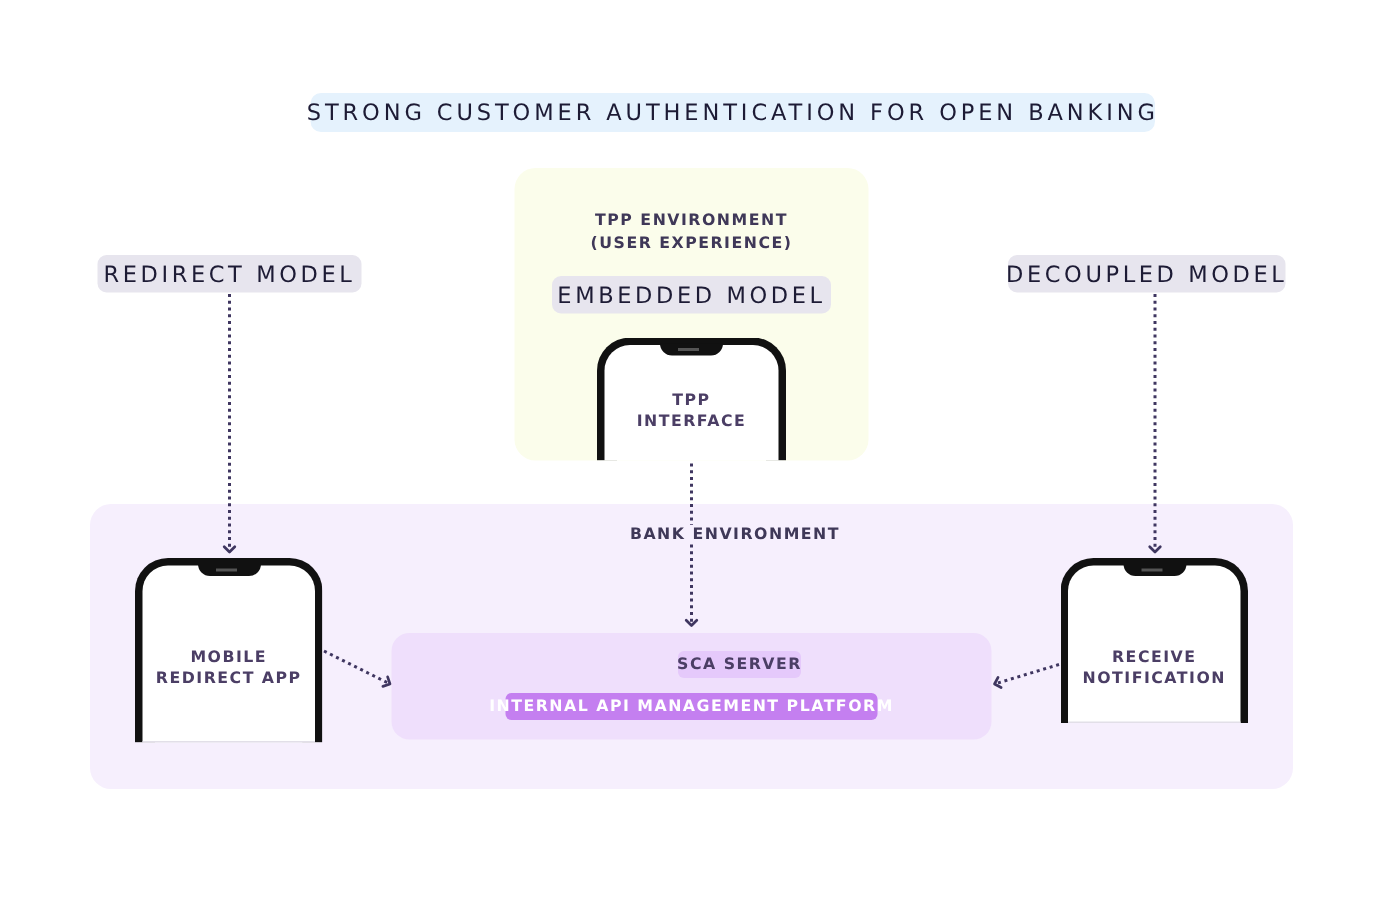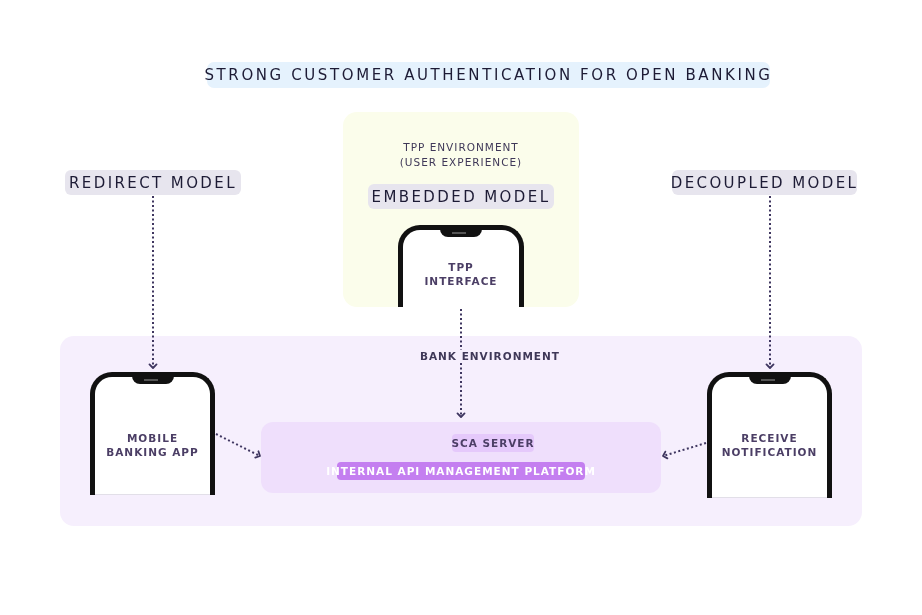--- a/index.html
+++ b/index.html
@@ -12,21 +12,21 @@
     .title-pill {
       left: 180px; top: 62px; width: 563px; height: 26px; border-radius: 7px;
       background: #e5f2fd; display: flex; align-items: center; justify-content: center;
       font-size: 15px; letter-spacing: 2.6px; color: #1d1b35; white-space: nowrap; margin-left: 27px;
     }
     .tpp-env {
       left: 343px; top: 112px; width: 236px; height: 195px; border-radius: 14px; background: #fbfdeb;
     }
     .tpp-env-label {
       left: 343px; top: 140px; width: 236px; text-align: center; font-size: 10.5px; line-height: 15px;
-      letter-spacing: 1px; color: #3f3858; font-weight: normal;
+      letter-spacing: 1px; color: #3f3858; font-weight: bold;
     }
     .model-pill {
       height: 25px; border-radius: 6px; background: #e7e5ee; display: flex; align-items: center;
       justify-content: center; font-size: 15px; letter-spacing: 2.4px; color: #1d1b35; white-space: nowrap;
     }
     .bank-env {
       left: 60px; top: 336px; width: 802px; height: 190px; border-radius: 14px; background: #f6effd;
     }
     .bank-env-label {
       left: 360px; top: 350px; width: 200px; text-align: right; font-size: 10.5px;
@@ -92,25 +92,25 @@
 
 <div class="abs sca-box"></div>
 <div class="abs sca-server">SCA SERVER</div>
 <div class="abs api-platform">INTERNAL API MANAGEMENT PLATFORM</div>
 
 <div class="abs phone" style="left:90px; top:372px; width:125px; height:123px;">
   <div class="notch"></div>
   <div class="bottom-line"></div>
   <div class="phone-label" style="top:54px;">
     <div>MOBILE</div>
-    <div>BANKING APP</div>
+    <div>REDIRECT APP</div>
   </div>
 </div>
 
-<div class="abs phone" style="left:707px; top:372px; width:125px; height:126px;">
+<div class="abs phone" style="left:707px; top:372px; width:125px; height:110px;">
   <div class="notch"></div>
   <div class="bottom-line"></div>
   <div class="phone-label" style="top:54px;">
     <div>RECEIVE</div>
     <div>NOTIFICATION</div>
   </div>
 </div>
 
 <svg class="connectors" width="922" height="615">
   <g id="conn" fill="none" stroke-width="2" stroke-dasharray="2 2.5" stroke-linecap="butt" stroke="#3f3660">

